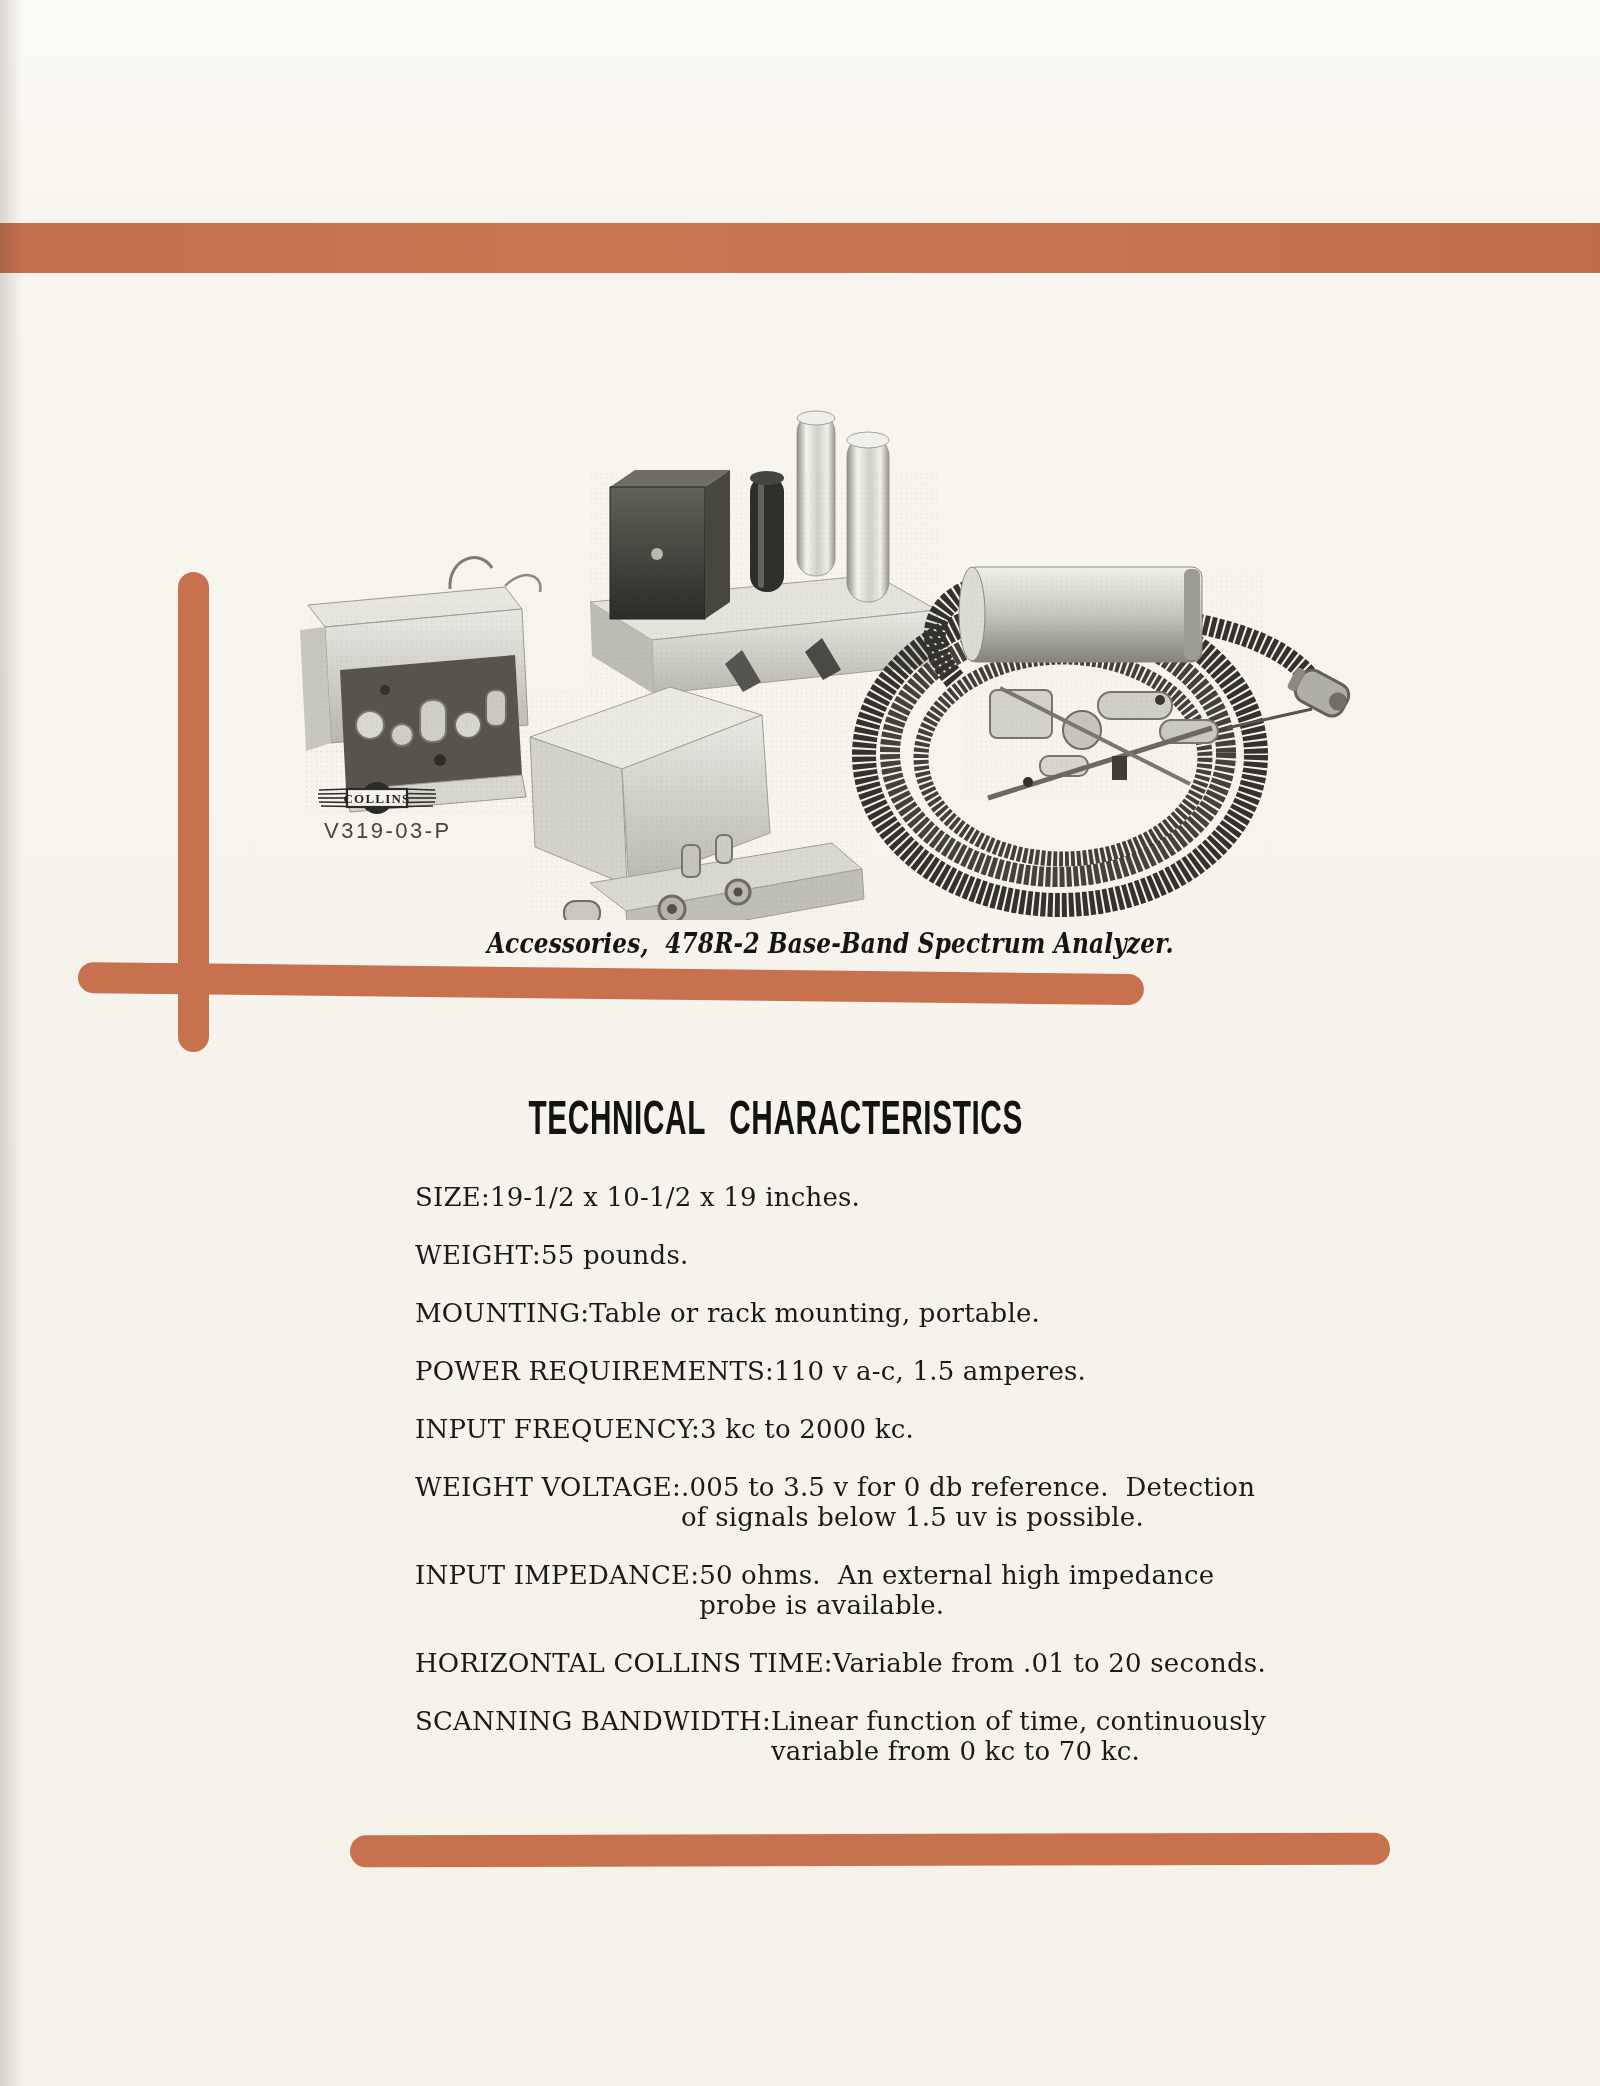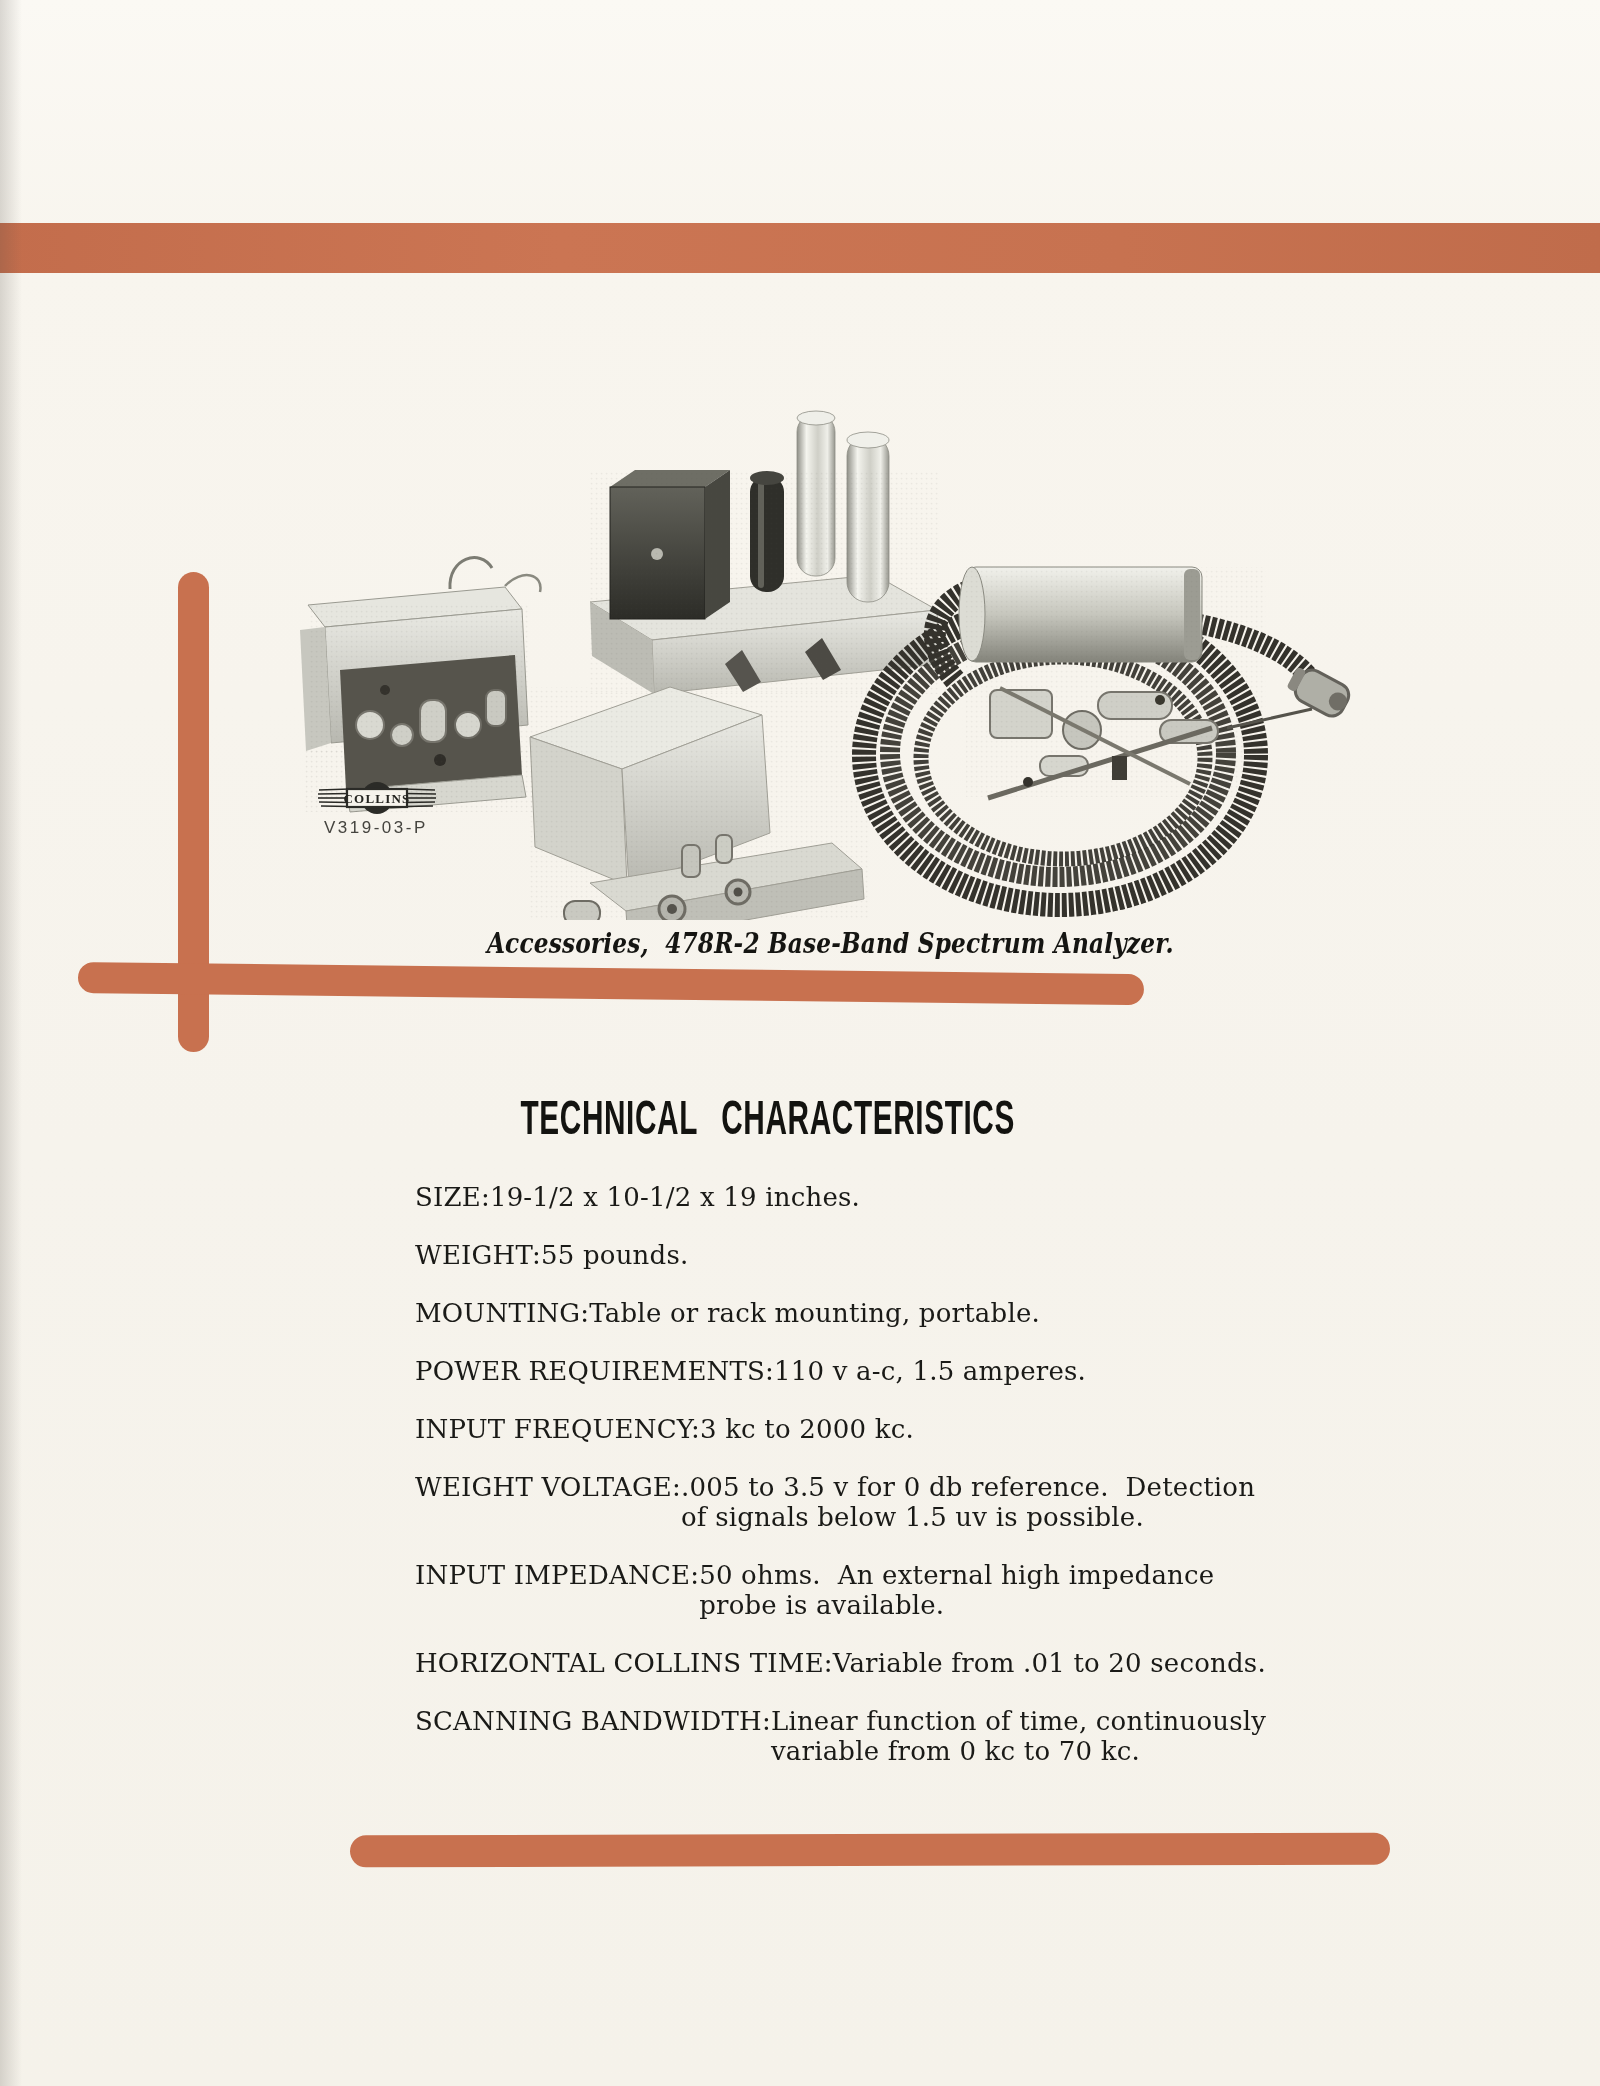--- a/index.html
+++ b/index.html
@@ -13,25 +13,25 @@
   .bar{position:absolute;background:#c8714f;}
   .top-bar{left:0;top:223px;width:1600px;height:50px;border-radius:0;
     background:linear-gradient(90deg,#c36d4c 0%,#cb7553 35%,#c77250 70%,#c06c4b 100%);}
   .h-bar{left:78px;top:962px;width:1066px;height:31px;border-radius:17px;
     transform:rotate(0.65deg);transform-origin:left center;}
   .v-bar{left:178px;top:572px;width:31px;height:480px;border-radius:17px;}
   .bottom-bar{left:350px;top:1834px;width:1040px;height:32px;border-radius:17px;transform:rotate(-0.15deg);}
   .photo{position:absolute;left:290px;top:390px;width:1080px;height:530px;}
   .collins{position:absolute;left:316px;top:778px;width:122px;height:42px;}
   .vcode{position:absolute;left:324px;top:818px;font-family:"Liberation Sans",sans-serif;
-    font-size:17px;letter-spacing:2.5px;color:#45443f;white-space:pre;}
+    font-size:22px;letter-spacing:2.5px;color:#45443f;white-space:pre;}
   .caption-wrap{position:absolute;left:290px;top:928px;width:1080px;text-align:center;}
   .caption{display:inline-block;font-style:italic;font-weight:600;font-size:27px;
     white-space:pre;letter-spacing:.2px;transform:scaleX(.86);transform-origin:center;color:#151512;}
-  .title-wrap{position:absolute;left:8px;top:1094px;width:1520px;text-align:center;}
+  .title-wrap{position:absolute;left:16px;top:1094px;width:1520px;text-align:center;}
   .title{display:inline-block;font-family:"Liberation Sans",sans-serif;font-weight:bold;
     font-size:48px;line-height:48px;letter-spacing:1px;word-spacing:24px;white-space:pre;
     transform:scaleX(.62);transform-origin:center;color:#131310;}
   .specs{position:absolute;left:415px;top:1182px;width:1030px;font-size:26px;line-height:30px;
     letter-spacing:.2px;color:#1a1a17;}
   .spec{margin-bottom:28px;}
   .spec-label{white-space:pre;}
   .spec-value{display:inline-block;vertical-align:top;white-space:pre-wrap;}
 </style>
 </head>

